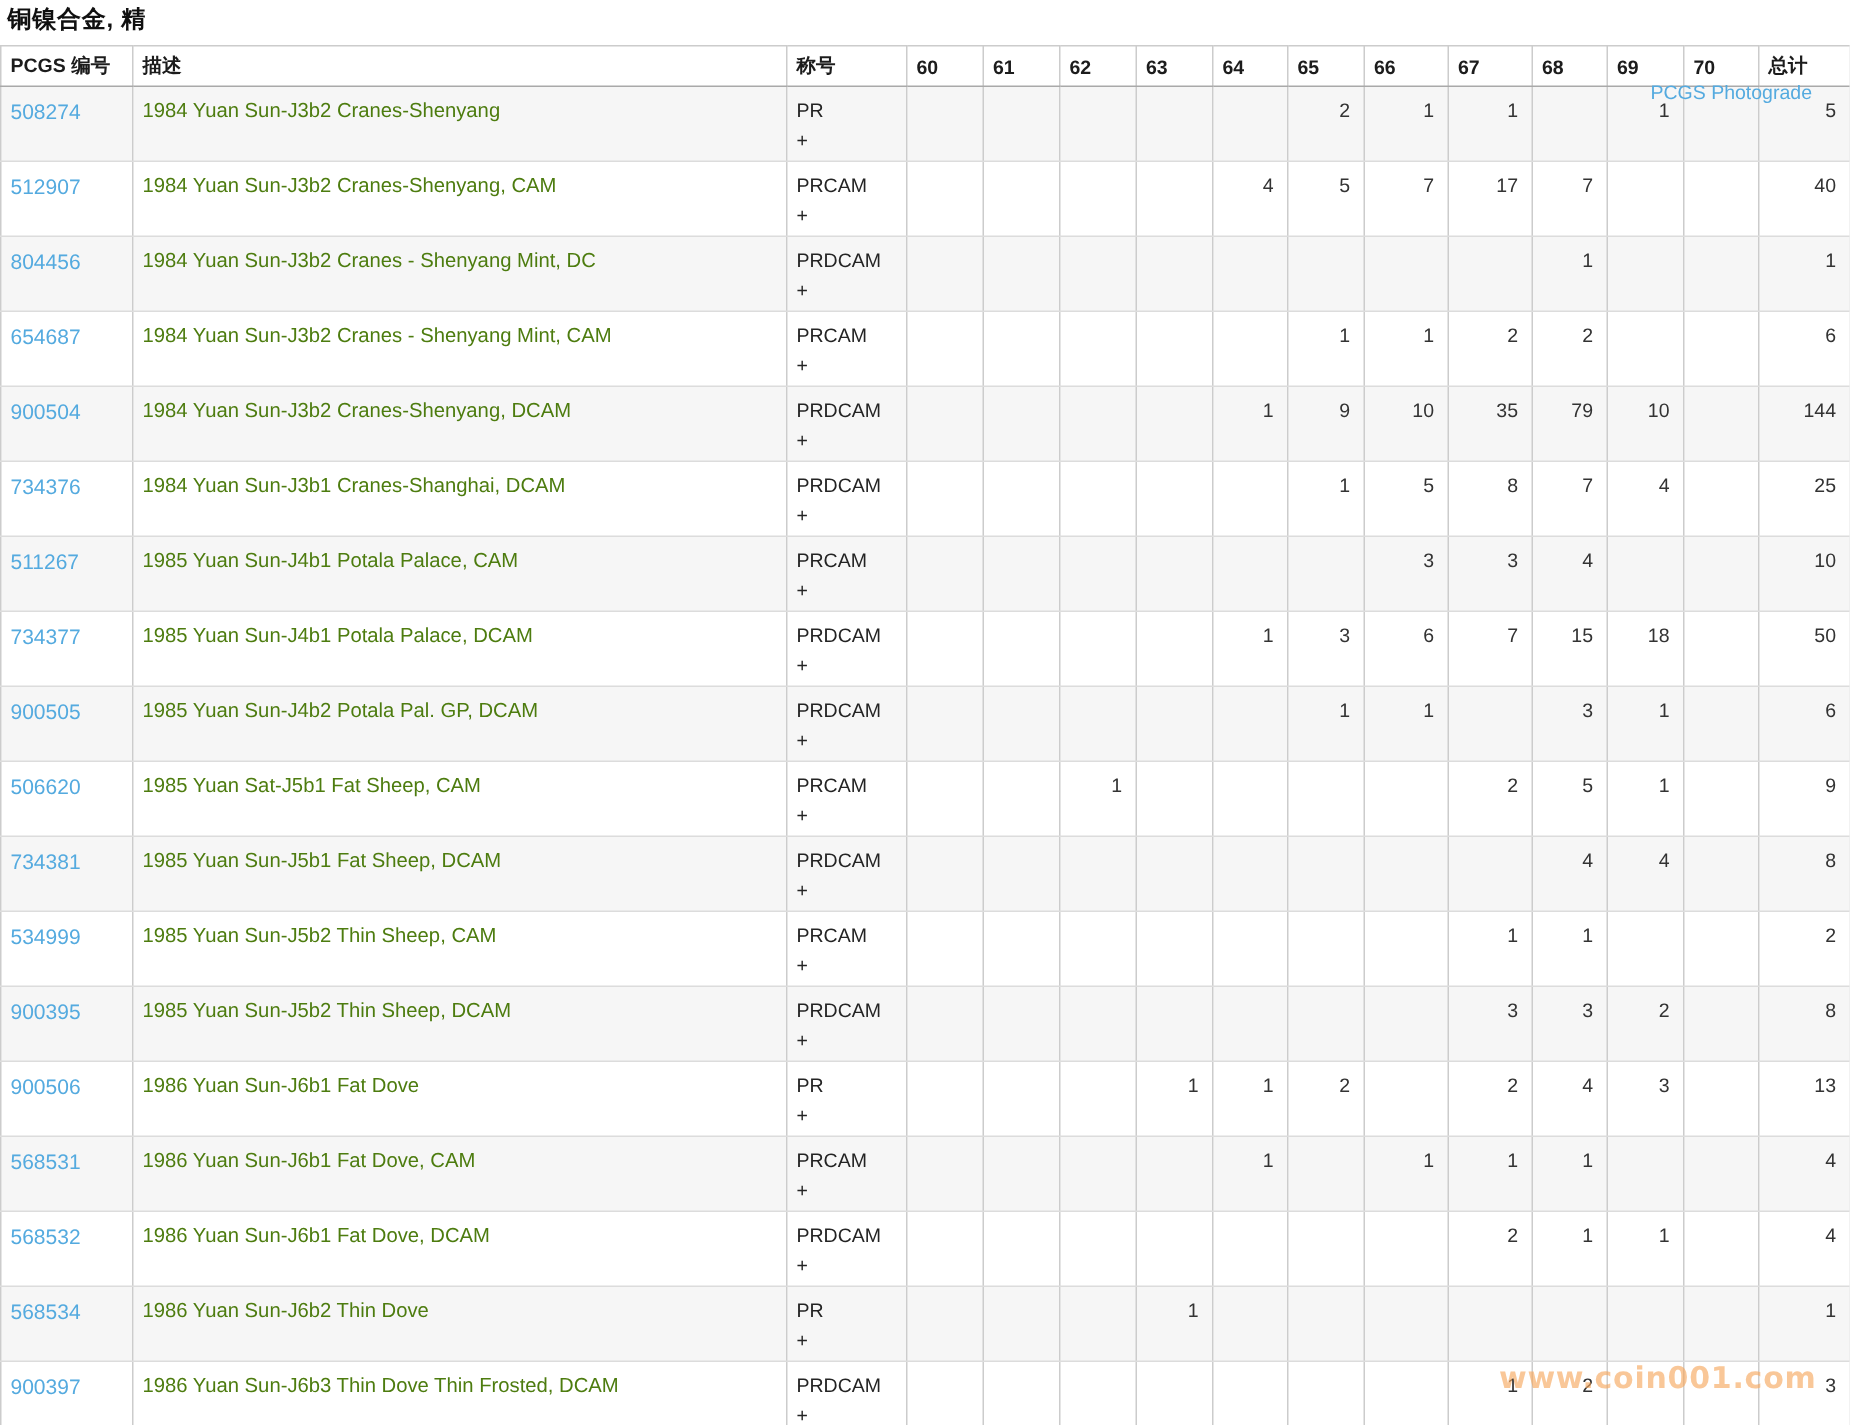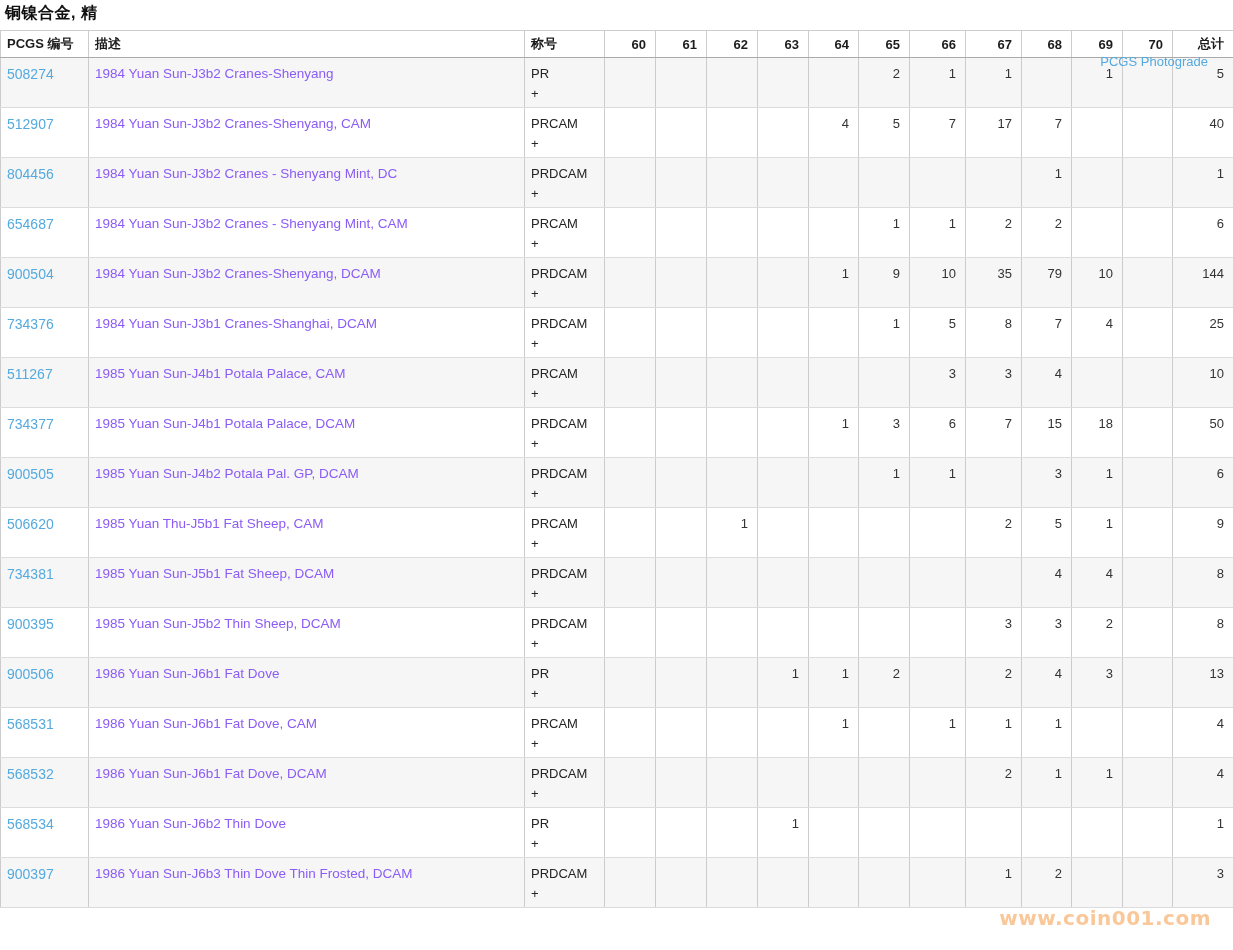--- a/index.html
+++ b/index.html
@@ -23,30 +23,30 @@
   table{width:1233px;border-collapse:collapse;table-layout:fixed;}
   col.c0{width:88px;}  col.c1{width:436px;} col.c2{width:80px;}
   col.g0{width:51px;}  col.g1{width:51px;}  col.g2{width:51px;}
   col.g3{width:51px;}  col.g4{width:50px;}  col.g5{width:51px;}
   col.g6{width:56px;}  col.g7{width:56px;}  col.g8{width:50px;}
   col.g9{width:51px;}  col.g10{width:50px;} col.ct{width:61px;}
 
   th{border:1px solid var(--border-v);border-bottom:1px solid var(--header-underline);
      height:27px;font-size:13px;font-weight:bold;color:#1c1c1c;
      text-align:left;padding:4px 6px;white-space:nowrap;overflow:hidden;}
-  th.num{text-align:right;padding-right:9px;}
+  th.num{text-align:left;padding-right:9px;}
 
   td{border-left:1px solid var(--border-v);border-right:1px solid var(--border-v);
      border-top:1px solid var(--border-h);border-bottom:1px solid var(--border-h);
      height:50px;vertical-align:top;font-size:13px;padding:8px 6px 0 6px;
      white-space:nowrap;overflow:hidden;}
   tbody tr:nth-child(odd) td{background:var(--stripe);}
   td.num{text-align:right;padding-right:9px;color:#333333;}
   .pcgs-link{color:var(--link-blue);text-decoration:none;cursor:pointer;font-size:14px;}
-  .desc{color:#8b5cf6;font-size:13.5px;}
+  .desc{color:#4d7c0f;font-size:13.5px;}
   .desig-main{font-size:13px;color:#242424;}
   .desig-plus{font-size:13px;color:#242424;margin-top:5px;}
 
   .watermark{position:absolute;right:4px;top:906px;font-size:20px;font-weight:bold;
     color:var(--watermark);letter-spacing:0.5px;pointer-events:none;z-index:5;
     font-family:"DejaVu Sans","Liberation Sans",sans-serif;}
 </style>
 </head>
 <body>
 
@@ -279,21 +279,21 @@
     <td class="num">1</td>
     <td class="num"></td>
     <td class="num">3</td>
     <td class="num">1</td>
     <td class="num"></td>
     <td class="num">6</td>
   </tr>
 
   <tr>
     <td><a class="pcgs-link">506620</a></td>
-    <td><span class="desc">1985 Yuan Thu-J5b1 Fat Sheep, CAM</span></td>
+    <td><span class="desc">1985 Yuan Sat-J5b1 Fat Sheep, CAM</span></td>
     <td>
       <div class="desig-main">PRCAM</div>
       <div class="desig-plus">+</div>
     </td>
     <td class="num"></td>
     <td class="num"></td>
     <td class="num">1</td>
     <td class="num"></td>
     <td class="num"></td>
     <td class="num"></td>
@@ -319,20 +319,40 @@
     <td class="num"></td>
     <td class="num"></td>
     <td class="num"></td>
     <td class="num"></td>
     <td class="num">4</td>
     <td class="num">4</td>
     <td class="num"></td>
     <td class="num">8</td>
   </tr>
 
+  <tr>
+    <td><a class="pcgs-link">534999</a></td>
+    <td><span class="desc">1985 Yuan Sun-J5b2 Thin Sheep, CAM</span></td>
+    <td>
+      <div class="desig-main">PRCAM</div>
+      <div class="desig-plus">+</div>
+    </td>
+    <td class="num"></td>
+    <td class="num"></td>
+    <td class="num"></td>
+    <td class="num"></td>
+    <td class="num"></td>
+    <td class="num"></td>
+    <td class="num"></td>
+    <td class="num">1</td>
+    <td class="num">1</td>
+    <td class="num"></td>
+    <td class="num"></td>
+    <td class="num">2</td>
+  </tr>
 
   <tr>
     <td><a class="pcgs-link">900395</a></td>
     <td><span class="desc">1985 Yuan Sun-J5b2 Thin Sheep, DCAM</span></td>
     <td>
       <div class="desig-main">PRDCAM</div>
       <div class="desig-plus">+</div>
     </td>
     <td class="num"></td>
     <td class="num"></td>

